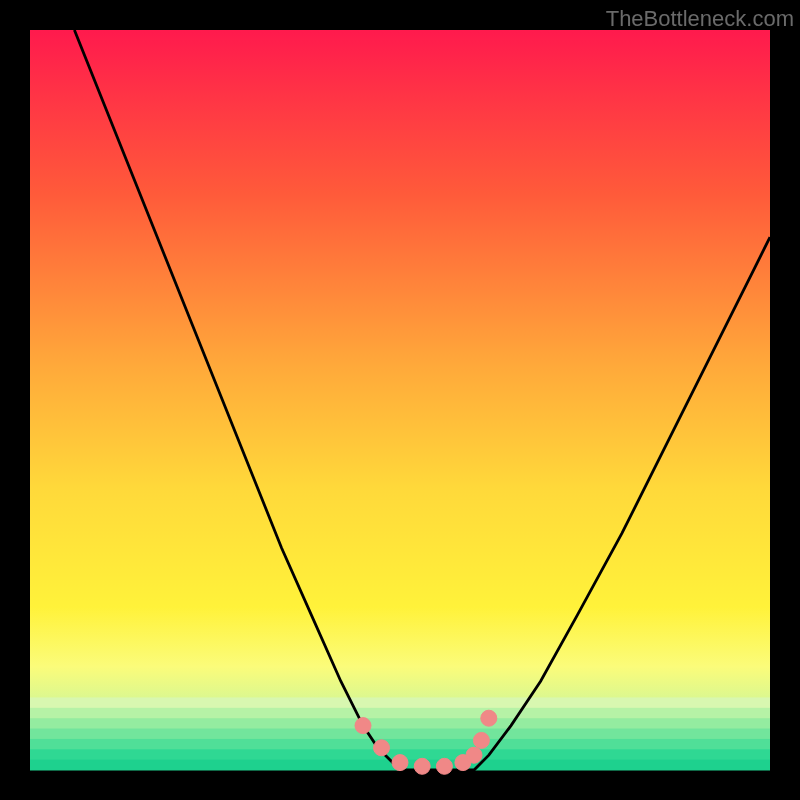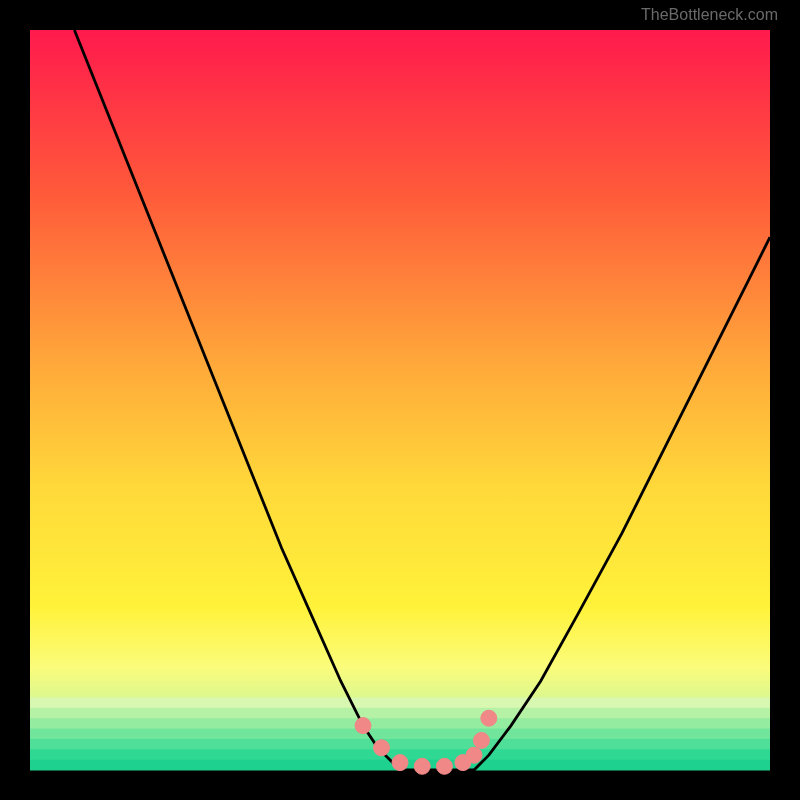--- a/index.html
+++ b/index.html
@@ -11,23 +11,23 @@
   font-family: Arial, sans-serif;
 }
 .chart-wrap {
   position: relative;
   width: 800px;
   height: 800px;
 }
 .watermark {
   position: absolute;
   top: 6px;
-  right: 22px;
+  right: 6px;
   color: #6a6a6a;
-  font-size: 16px;
+  font-size: 22px;
   font-family: Arial, sans-serif;
   z-index: 20;
   user-select: none;
   margin-left: 42px;
 }
 svg.plot {
   position: absolute;
   left: 0;
   top: 0;
 }

